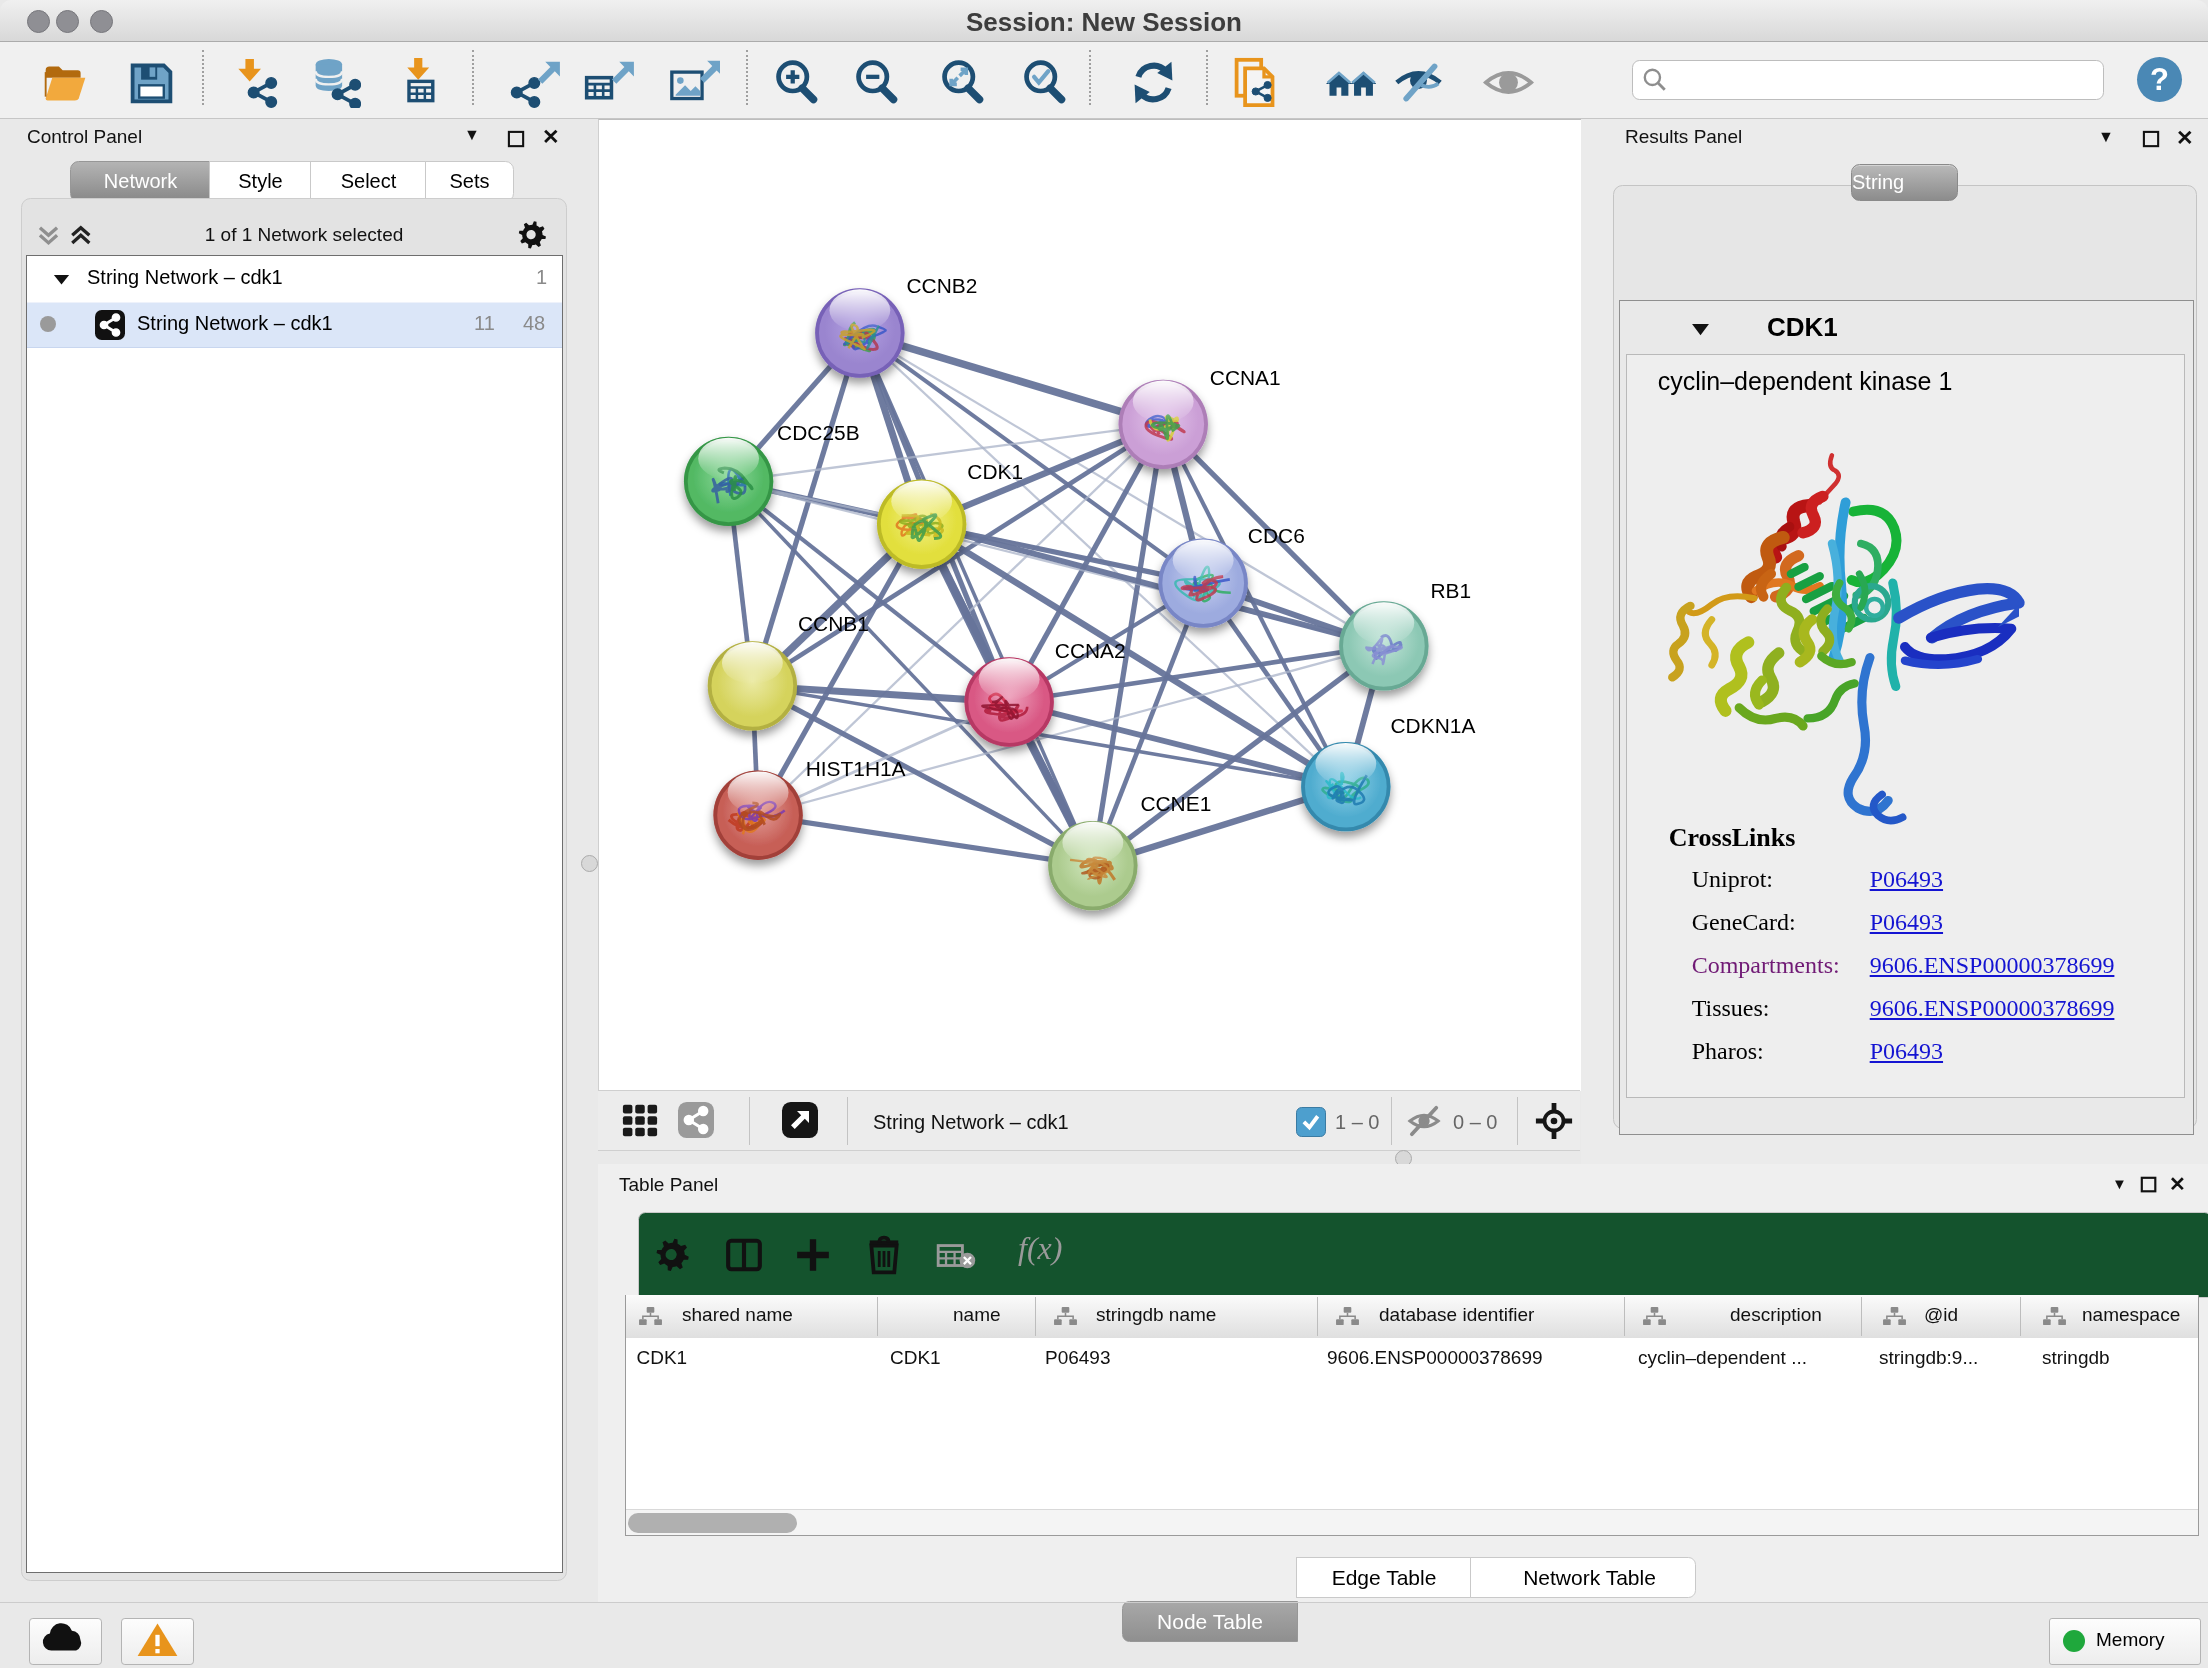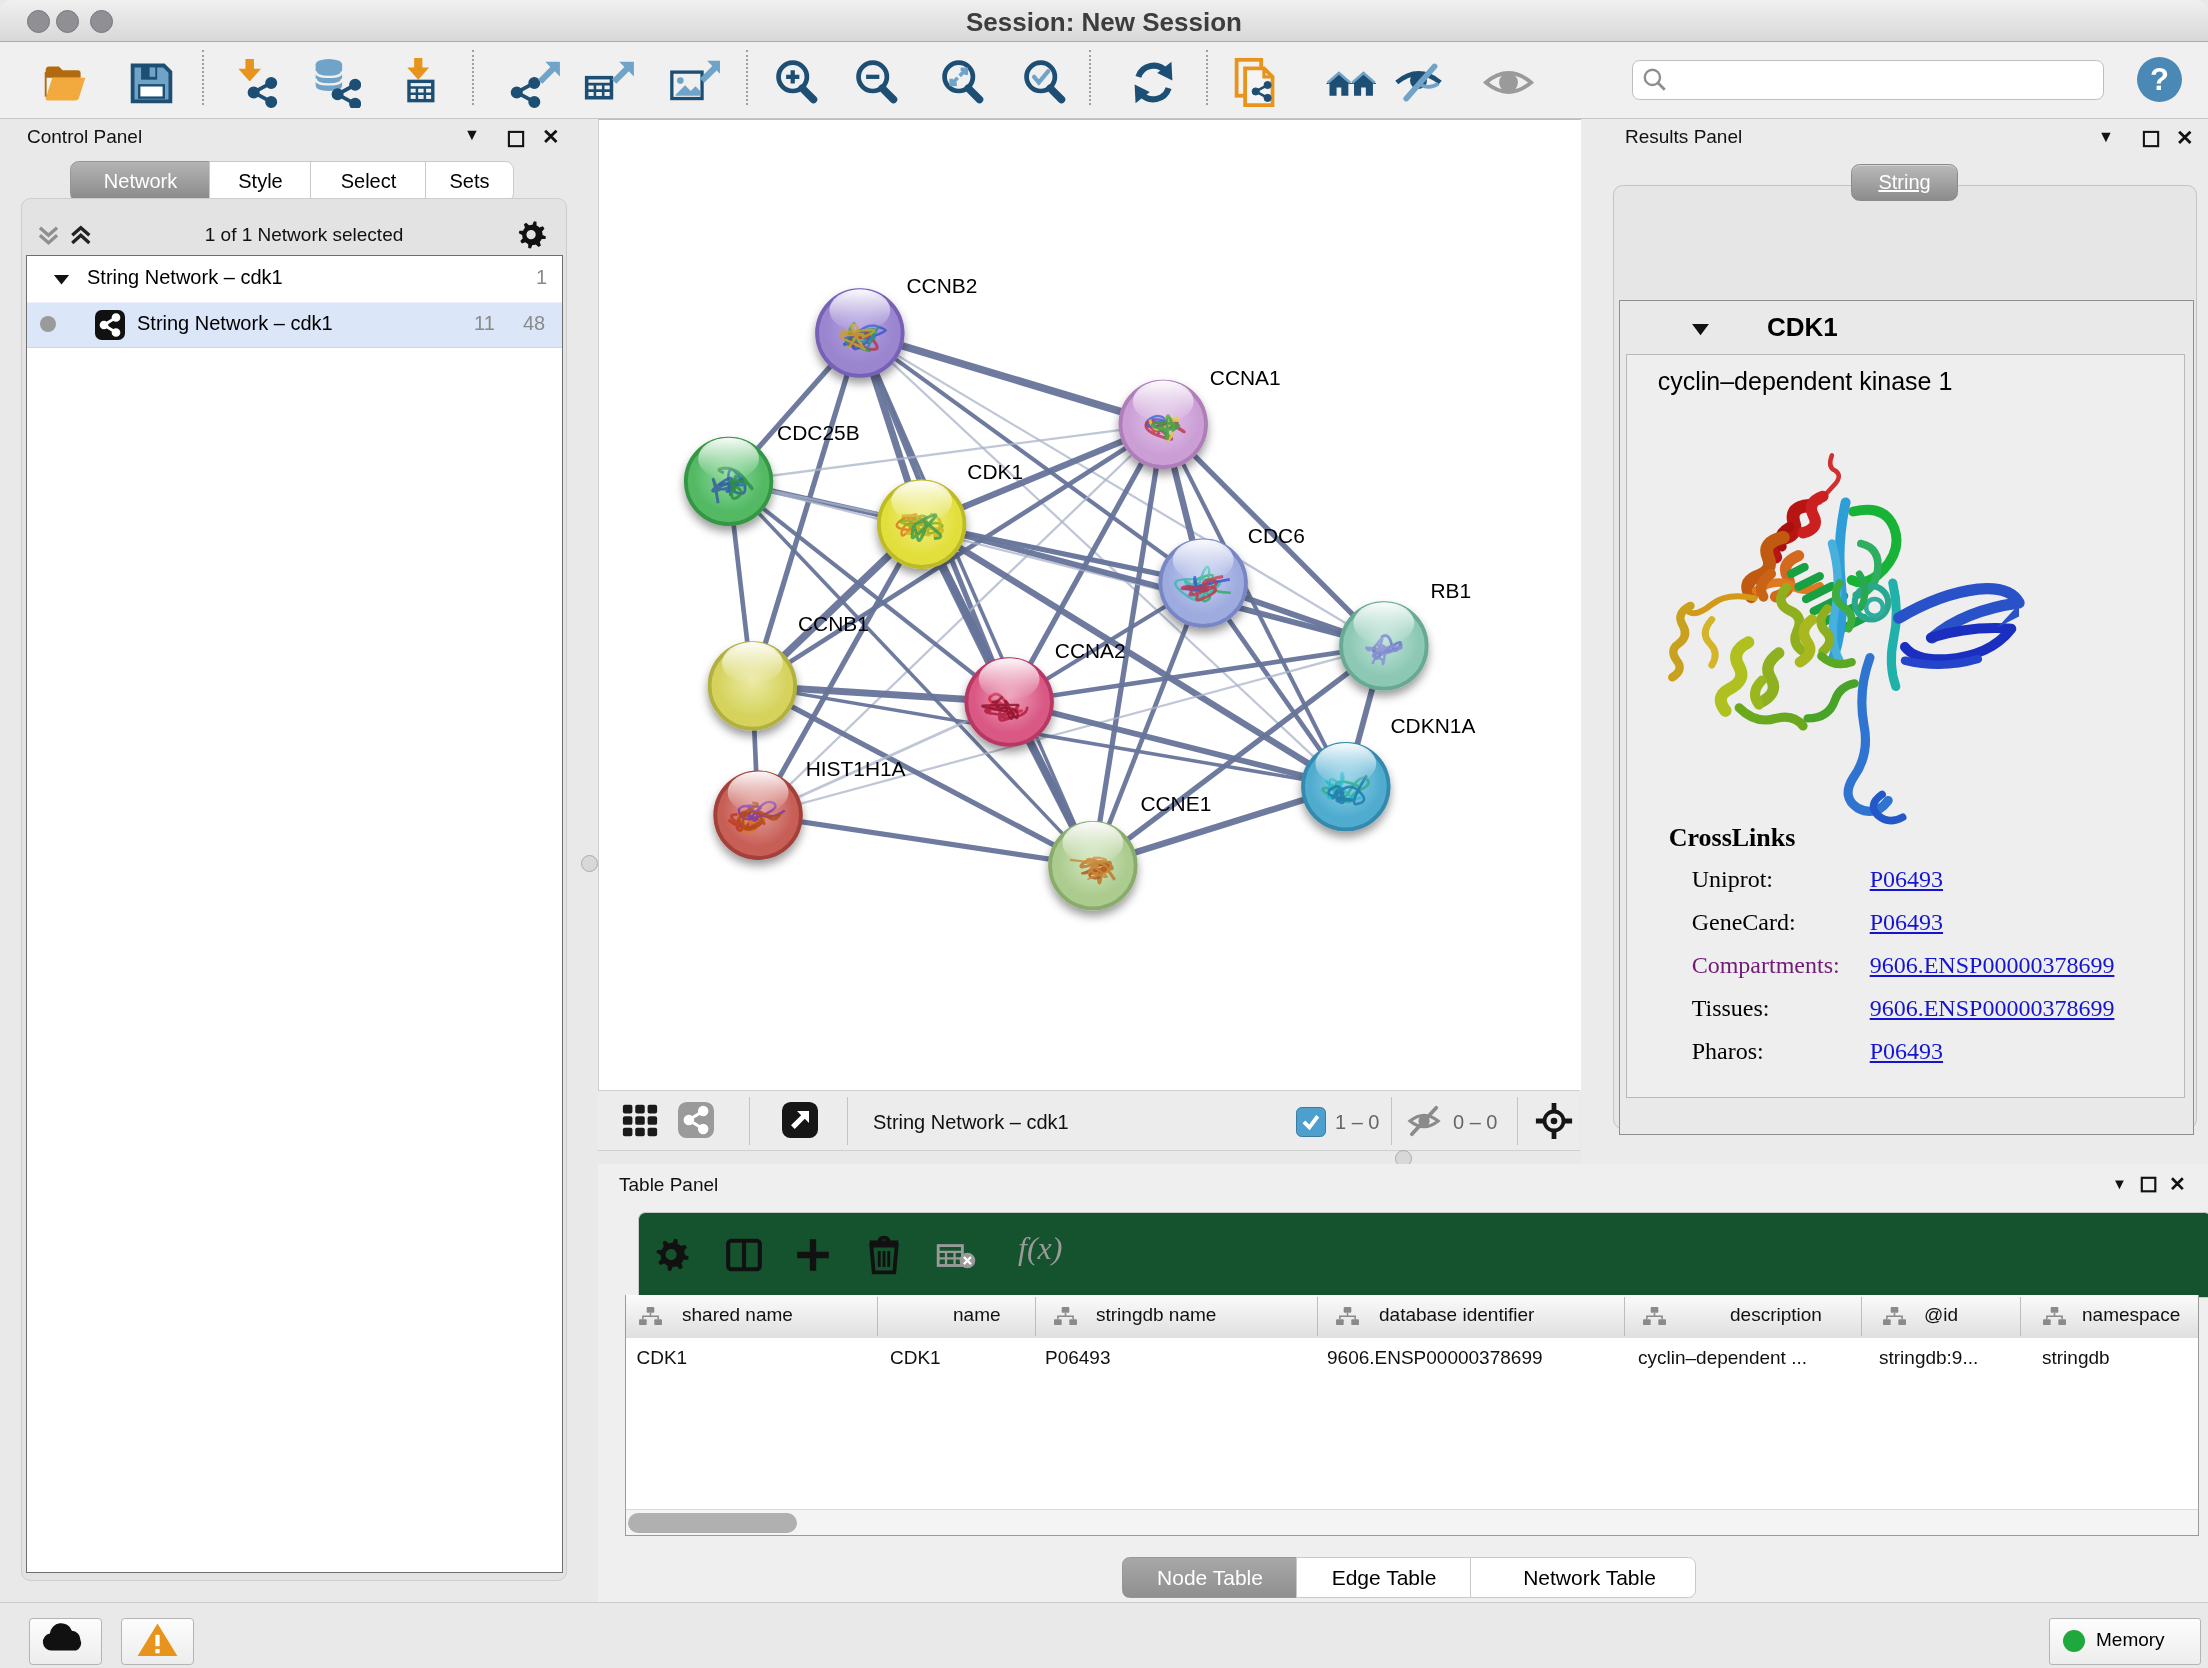--- a/index.html
+++ b/index.html
@@ -22,40 +22,40 @@
 #cp-list{left:26px;top:255px;width:535px;height:1316px;background:#fff;border:1.9px solid #6e6e6e;}
 .trow{position:absolute;left:0;width:100%;height:44px;}
 .trow.sel{background:#dbe6f8;border-top:1px solid #eef2fb;border-bottom:1px solid #c8d6ef;}
 
 #canvas{left:598px;top:119px;width:982px;height:971px;background:#fff;border-top:1px solid #bdbdbd;border-left:1px solid #cfcfcf;}
 #netbar{left:598px;top:1090px;width:982px;height:59px;background:#ececec;border-top:1px solid #cfcfcf;border-bottom:1px solid #cfcfcf;}
 #netbar .sep{position:absolute;top:5.7px;height:48px;border-left:1px solid #c3c3c3;}
 
 #rp{left:1581px;top:119px;width:628px;height:1045px;background:#ebebeb;}
 #rp-title{left:44px;top:6.7px;font-size:19px;color:#111;}
-#stringtab{left:270px;top:45px;width:105px;height:35px;background:linear-gradient(#b9b9b9,#8c8c8c);border:1px solid #8a8a8a;border-radius:8.6px 8.6px 8.6px 8.6px;color:#fff;font-size:20px;text-align:center;line-height:35px;box-shadow:inset 0 1px 0 rgba(255,255,255,.4);text-decoration:underline;}
+#stringtab{left:270px;top:45px;width:105px;height:35px;background:linear-gradient(#b9b9b9,#8c8c8c);border:1px solid #8a8a8a;border-radius:8.6px 8.6px 8.6px 8.6px;color:#fff;font-size:20px;line-height:35px;box-shadow:inset 0 1px 0 rgba(255,255,255,.4);}
 #rp-pane{left:32px;top:66px;width:582px;height:942px;background:#e6e6e6;border:1px solid #c4c4c4;border-radius:9.5px;}
 #rp-box1{left:38px;top:100px;width:573px;height:75px;background:#e6e6e6;border:1px solid #9a9a9a;}
 .btn{position:absolute;background:#fff;border:1px solid #bcbcbc;border-radius:8.6px;font-size:20px;color:#000;text-align:center;}
 #rp-box2{left:38px;top:181px;width:573px;height:833px;background:#e9e9e9;border:1px solid #8f8f8f;}
 #rp-inner{left:5.7px;top:53px;width:557px;height:742px;background:#eeeeee;border:1px solid #b9b9b9;}
 .serif{font-family:"Liberation Serif",serif;}
 a.lnk{color:#1414d2;text-decoration:underline;}
 
 #tp{left:598px;top:1164px;width:1610px;height:438px;background:#efefef;}
 #tp-toolbar{left:40px;top:48px;width:1572px;height:84px;background:#14532d;border:1px solid #c9c9c9;border-radius:7.6px 7.6px 0 0;}
 #tp-table{left:27px;top:131px;width:1572px;height:240px;background:#fff;border:1px solid #9a9a9a;border-top:0;}
 #tp-thead{left:0;top:0;width:100%;height:43px;background:linear-gradient(#fbfbfb,#dfdfdf);border-bottom:1px solid #b9b9b9;}
 .th{position:absolute;top:0;height:43px;font-size:19px;color:#111;}
 .thsep{position:absolute;top:1.9px;height:39px;border-left:1px solid #bdbdbd;}
 .td{position:absolute;top:0;font-size:19px;color:#111;}
 #tp-scroll{left:0px;top:214px;width:100%;height:25px;background:#f4f4f4;border-top:1px solid #d9d9d9;}
 #tp-thumb{left:1.9px;top:2.9px;width:169px;height:20px;background:#b0b0b0;border-radius:10.5px;}
 .ttab{position:absolute;top:0;height:39px;background:#fff;border:1px solid #c9c9c9;font-size:21px;color:#000;text-align:center;line-height:39px;}
-.ttab.sel{background:linear-gradient(#a8a8a8,#8f8f8f);color:#fff;border-color:#979797;}
+.ttab.sel{background:linear-gradient(#a8a8a8,#8f8f8f);color:#fff;border-color:#979797;margin-top:44px;}
 
 #statusline{left:0;top:1602px;width:2208px;height:1px;background:#cccccc;}
 .sbtn{position:absolute;top:1618px;height:45px;background:linear-gradient(#fdfdfd,#ededed);border:1px solid #b4b4b4;}
 #memtext{font-size:19px;color:#000;}
 .dot{position:absolute;border-radius:50%;background:#d8d8d8;border:1px solid #ababab;}
 </style></head><body>
 <div id="win">
 <div class="abs" id="titlebar"></div>
     <div class="abs tl" style="left:27px"></div>
     <div class="abs tl" style="left:56px"></div>

